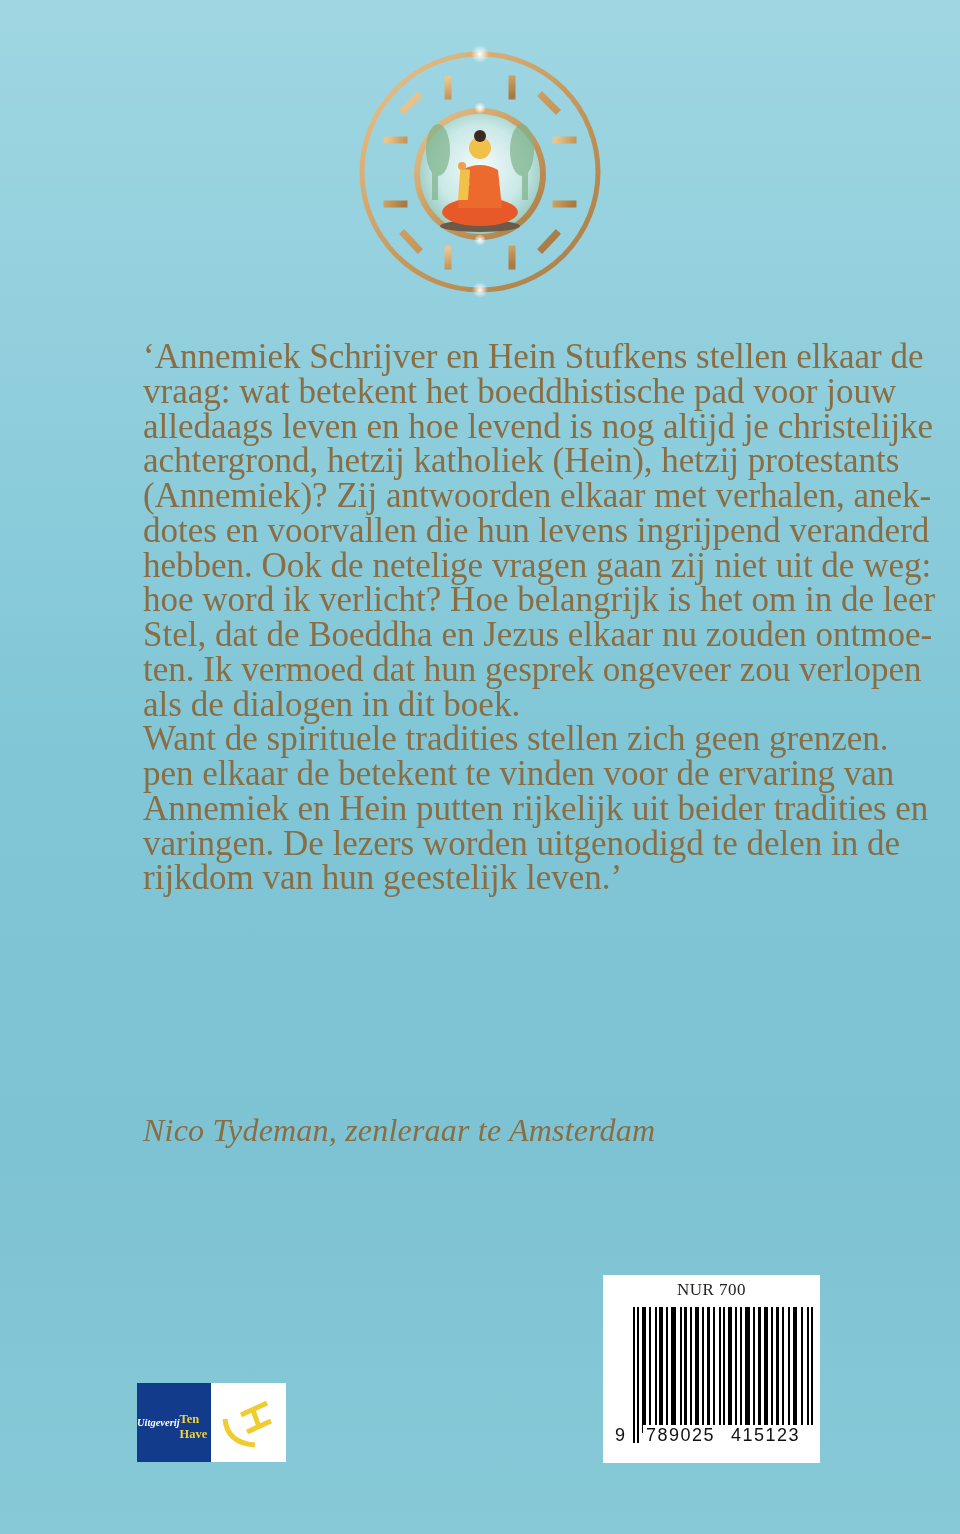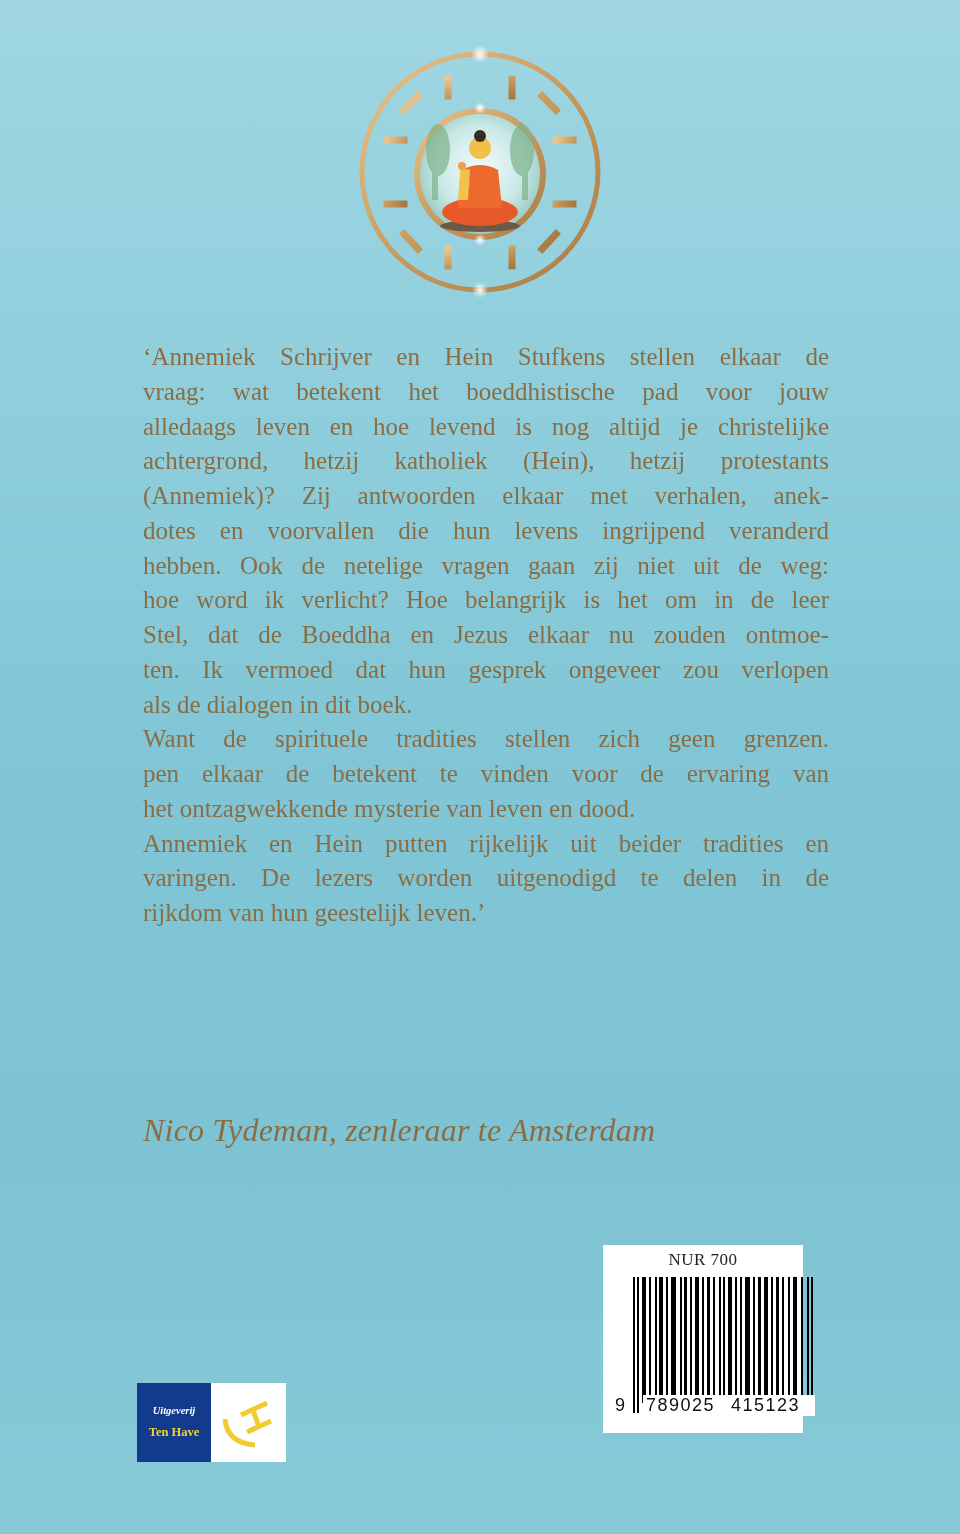--- a/index.html
+++ b/index.html
@@ -4,52 +4,52 @@
   <style>
     html, body { margin: 0; padding: 0; }
     body {
       width: 960px; height: 1534px; position: relative; overflow: hidden;
       background: linear-gradient(180deg, #9fd6e2 0%, #93d0de 20%, #80c6d6 50%, #7ec3d3 75%, #87c9d7 100%);
       font-family: "Liberation Serif", "DejaVu Serif", serif;
     }
     .medallion { position: absolute; left: 355px; top: 40px; width: 250px; height: 265px; }
     .blurb {
       position: absolute; left: 143px; top: 340px; width: 686px;
-      color: #8a6d42; font-size: 25px; line-height: 34.75px;
+      color: #8a6d42; font-size: 35px; line-height: 34.75px;
     }
     .blurb .line {
       display: block; white-space: nowrap; text-align: justify; text-align-last: justify;
       height: 34.75px;
     }
     .blurb .line.last { text-align-last: left; }
     .attribution {
       position: absolute; left: 143px; top: 1112px;
       color: #8a6d42; font-size: 32px; font-style: italic; letter-spacing: 0.2px;
     }
     .barcode-box {
-      position: absolute; left: 603px; top: 1245px; width: 200px; height: 188px;
+      position: absolute; left: 603px; top: 1275px; width: 217px; height: 188px;
       background: #ffffff;
     }
     .nur {
       position: absolute; left: 0; width: 100%; top: 5px; text-align: center;
       font-size: 17px; color: #222; letter-spacing: 0.5px;
     }
     .bars { position: absolute; left: 30px; top: 32px; width: 180px; height: 136px; }
     .isbn {
       position: absolute; left: 12px; top: 150px; width: 205px;
       font-family: "Liberation Sans", "DejaVu Sans", sans-serif; font-size: 18px; color: #111;
       display: flex; gap: 0; 
     }
     .isbn .first { width: 28px; }
     .isbn .grp1 { width: 80px; letter-spacing: 1.5px; background: #fff; padding-left: 3px; }
     .isbn .grp2 { width: 84px; letter-spacing: 1.5px; background: #fff; padding-left: 5px; }
     .publisher { position: absolute; left: 137px; top: 1383px; width: 149px; height: 79px; display: flex; }
     .pub-blue {
       width: 74px; height: 79px; background: #133b8c; color: #fff;
-      display: flex; flex-direction: column; justify-content: center; align-items: center;
+      display: flex; flex-direction: row; justify-content: center; align-items: center;
     }
     .pub-blue .small { font-style: italic; font-size: 10.5px; font-weight: bold; color: #ffffff; }
     .pub-blue .big { font-size: 12.5px; font-weight: bold; color: #f3d23a; margin-top: 9px; }
     .pub-white { width: 75px; height: 79px; background: #fff; position: relative; }
   </style>
 </head>
 <body>
 
 <svg class="medallion" viewBox="355 40 250 265" xmlns="http://www.w3.org/2000/svg">
   <defs>
@@ -124,21 +124,20 @@
   <span class="line">achtergrond, hetzij katholiek (Hein), hetzij protestants</span>
   <span class="line">(Annemiek)? Zij antwoorden elkaar met verhalen, anek-</span>
   <span class="line">dotes en voorvallen die hun levens ingrijpend veranderd</span>
   <span class="line">hebben. Ook de netelige vragen gaan zij niet uit de weg:</span>
   <span class="line">hoe word ik verlicht? Hoe belangrijk is het om in de leer</span>
   <span class="line">Stel, dat de Boeddha en Jezus elkaar nu zouden ontmoe-</span>
   <span class="line">ten. Ik vermoed dat hun gesprek ongeveer zou verlopen</span>
   <span class="line last">als de dialogen in dit boek.</span>
   <span class="line">Want de spirituele tradities stellen zich geen grenzen.</span>
   <span class="line">pen elkaar de betekent te vinden voor de ervaring van</span>
-  <span class="line last">het ontzagwekkende mysterie van leven en dood.</span>
   <span class="line">Annemiek en Hein putten rijkelijk uit beider tradities en</span>
   <span class="line">varingen. De lezers worden uitgenodigd te delen in de</span>
   <span class="line last">rijkdom van hun geestelijk leven.’</span>
 </div>
 
 <div class="attribution">Nico Tydeman, zenleraar te Amsterdam</div>
 
 <div class="barcode-box">
   <div class="nur">NUR 700</div>
   <svg class="bars" viewBox="0 0 180 136" preserveAspectRatio="none" xmlns="http://www.w3.org/2000/svg">

